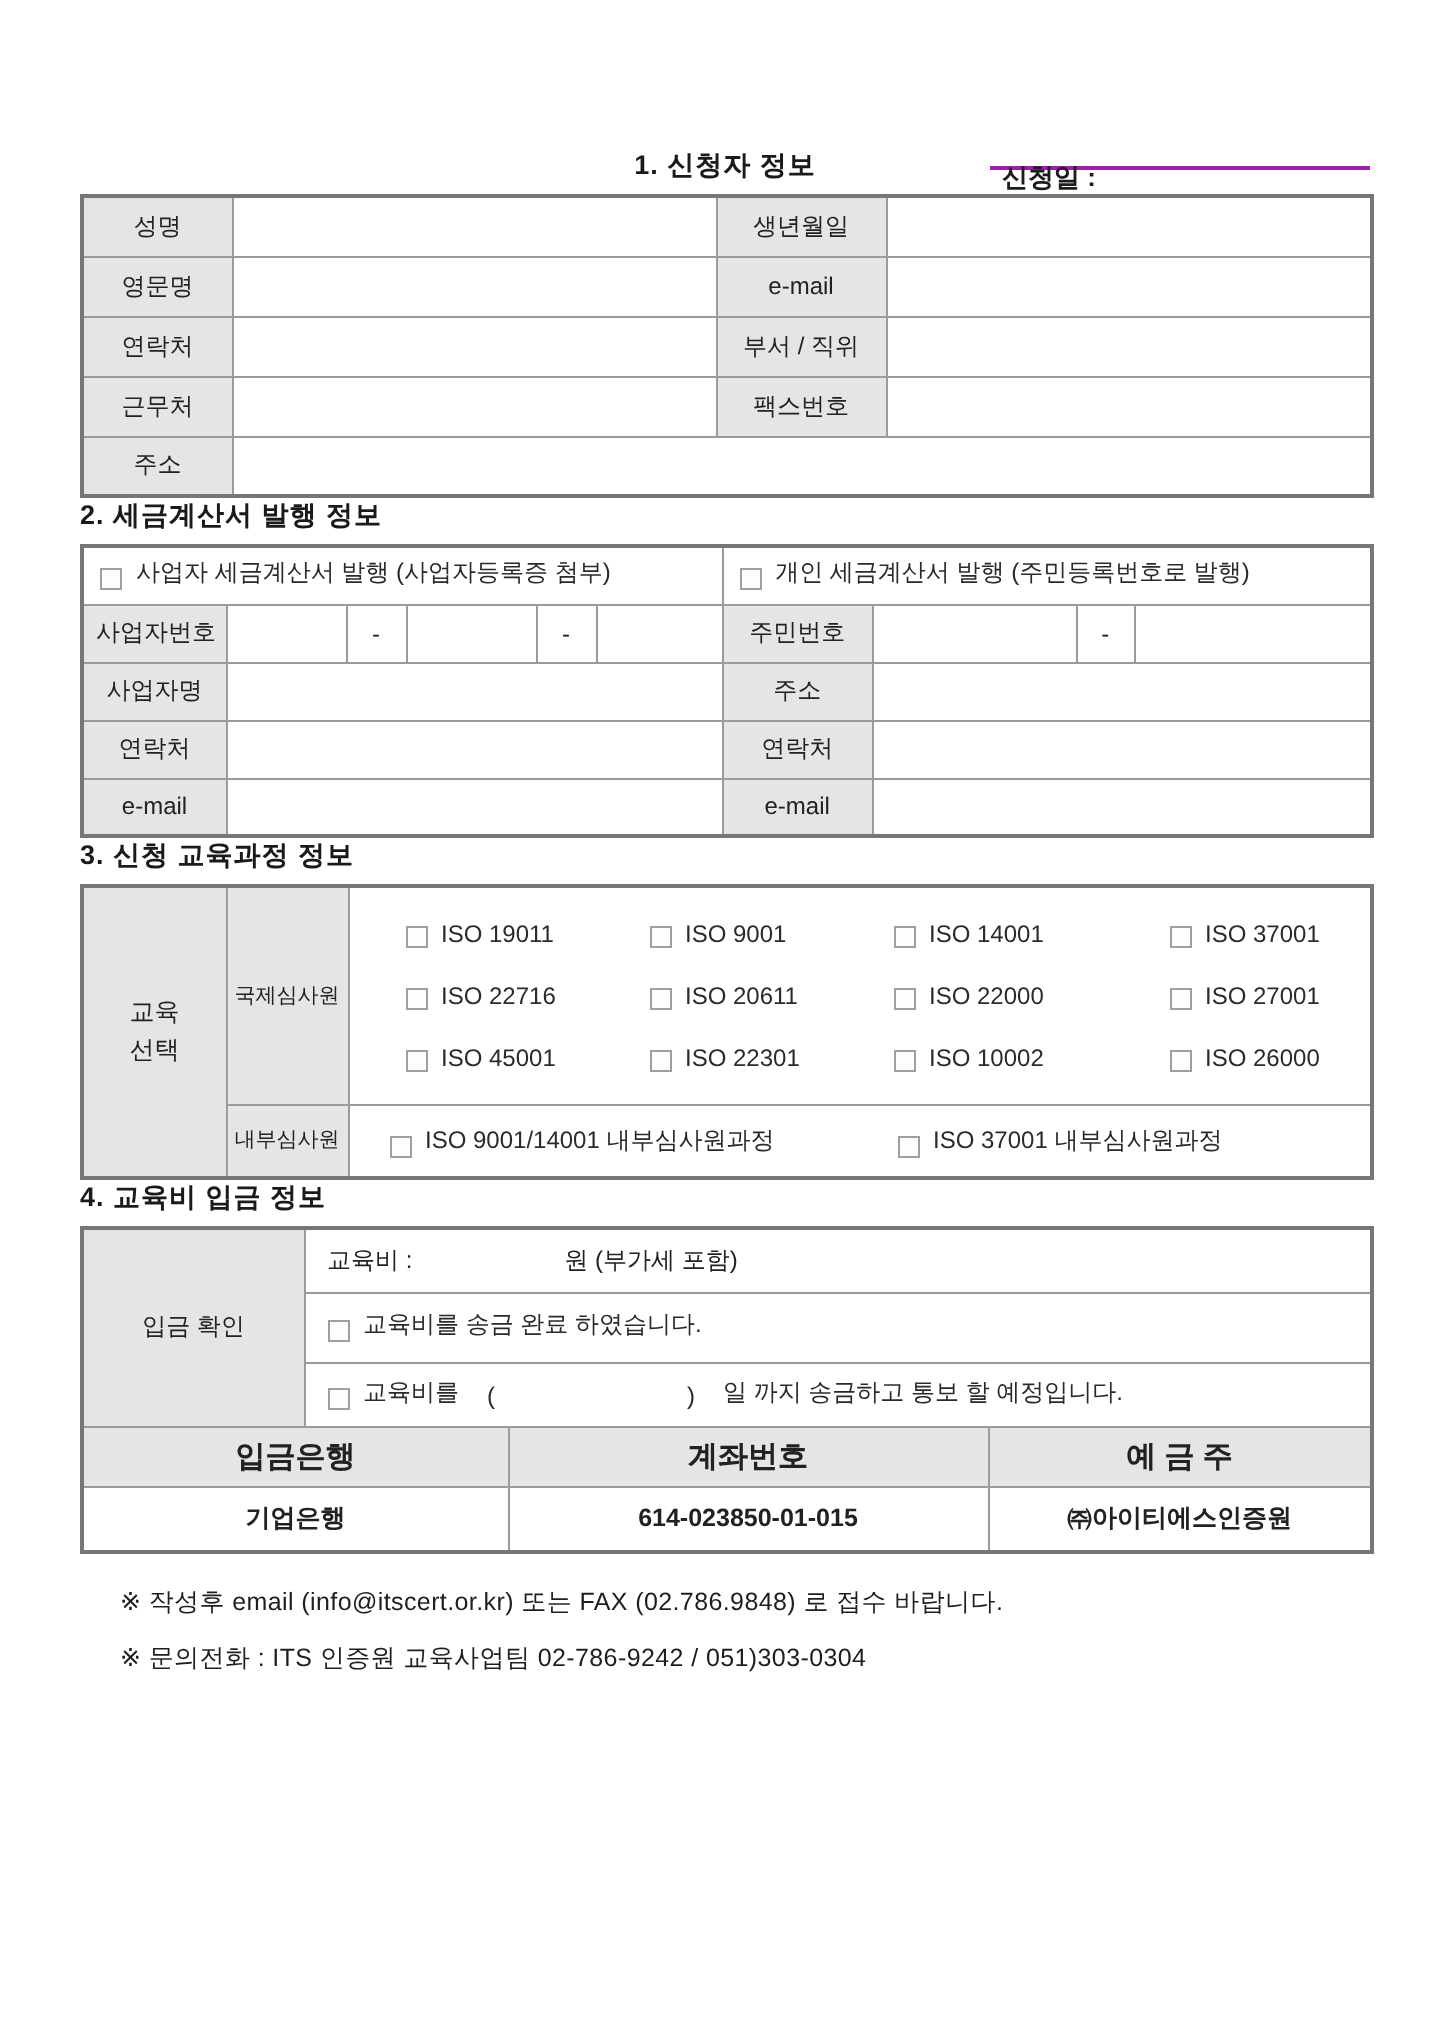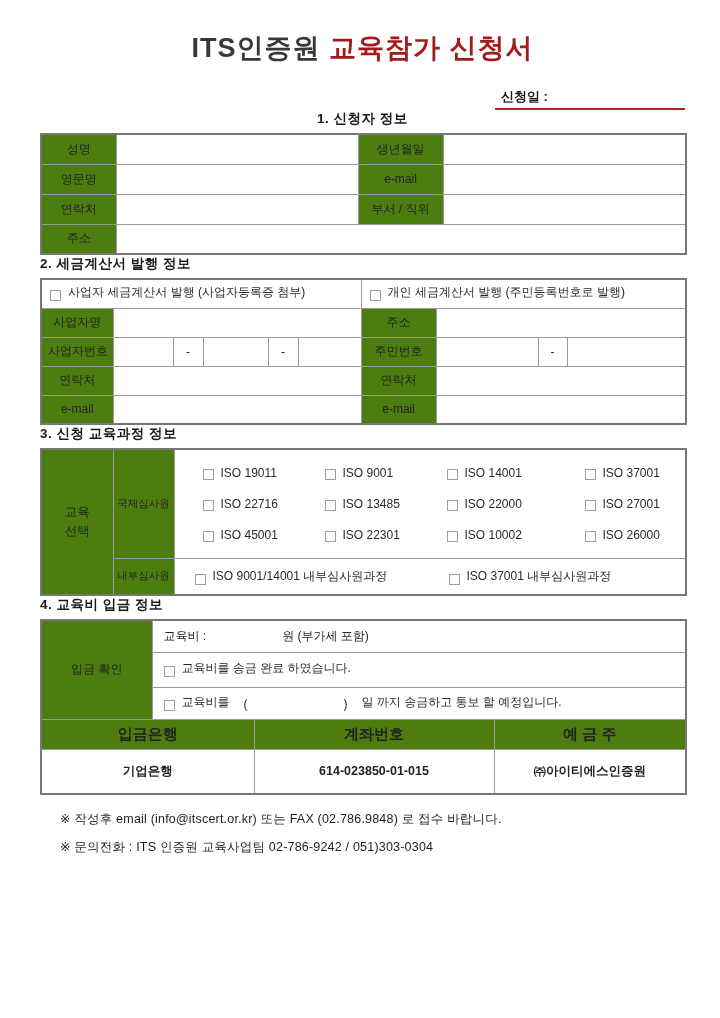--- a/index.html
+++ b/index.html
@@ -30,25 +30,26 @@
   .title .em { color: #a21a1a; }
   
   .date-row {
     margin-top: 18px;
     display: flex;
     justify-content: flex-end;
     height: 26px;
   }
   .date-field {
     width: 190px;
-    border-bottom: 2px solid #b91c1c;
+    border-bottom: 2px solid #a21caf;
     font-size: 13px;
     font-weight: bold;
     color: #1c1c1c;
     padding: 4px 0 3px 6px;
+    margin-top: 28px;
   }
   
   h2.sec {
     font-size: 13.5px;
     font-weight: bold;
     color: #1a1a1a;
     margin: 0 0 5px 0;
     letter-spacing: 0.5px;
   }
   .sec-gap1 { margin-top: 7px; text-align: center; }
@@ -62,21 +63,21 @@
   }
   td, th {
     border: 1px solid #9b9b9b;
     font-size: 12px;
     font-weight: normal;
     color: #222222;
     padding: 0 6px;
     overflow: hidden;
     white-space: nowrap;
   }
-  th { background: #4d7c0f; text-align: center; }
+  th { background: #e5e5e5; text-align: center; }
   td.blank { background: #ffffff; }
   td.dash { text-align: center; padding: 0; }
   .t1 tr { height: 30px; }
   .t2 tr { height: 29px; }
   .t2 .opt-cell { padding-left: 8px; }
   
   .cb {
     display: inline-block;
     width: 11px;
     height: 11px;
@@ -99,21 +100,21 @@
   }
   .row-intl { height: 108px; }
   .row-internal { height: 36px; }
   .internal-flex { display: flex; align-items: center; padding-left: 20px; }
   .internal-flex .first { width: 254px; }
   
   .t4 .r1 { height: 33px; }
   .t4 .r2 { height: 35px; padding-left: 40px; }
   .t4 .r3 { height: 32px; }
   .t4 .rbh { height: 30px; }
-  .t4 .rbv { height: 44px; }
+  .t4 .rbv { height: 32px; }
   .t4 .content { padding-left: 11px; }
   .fee-gap { display: inline-block; width: 76px; }
   .paren-gap { display: inline-block; width: 96px; }
   .small-gap { display: inline-block; width: 14px; }
   .t4 .bank-h { font-weight: bold; font-size: 15px; }
   .t4 .bank-v { font-weight: bold; text-align: center; font-size: 12.5px; background: #ffffff; }
   
   .notes { margin-top: 16px; padding-left: 20px; }
   .notes .note { font-size: 12.5px; color: #1e1e1e; margin-bottom: 11px; letter-spacing: 0.2px; }
   .footer-row {
@@ -125,23 +126,20 @@
     justify-content: space-between;
     font-size: 12.5px;
     color: #1e1e1e;
   }
 </style>
 </head>
 <body>
 
 <div class="page">
 
-  <div class="title">
-    <span>ITS인증원 </span><span class="em">교육참가 신청서</span>
-  </div>
 
   <div class="date-row">
     <div class="date-field">
       <span>신청일 :</span>
     </div>
   </div>
 
   <h2 class="sec sec-gap1">1. 신청자 정보</h2>
   <table class="t1">
     <colgroup>
@@ -160,20 +158,26 @@
     <tr>
       <th>영문명</th>
       <td class="blank"></td>
       <th>e-mail</th>
       <td class="blank"></td>
     </tr>
     <tr>
       <th>연락처</th>
       <td class="blank"></td>
       <th>부서 / 직위</th>
+      <td class="blank"></td>
+    </tr>
+    <tr>
+      <th>근무처</th>
+      <td class="blank"></td>
+      <th>팩스번호</th>
       <td class="blank"></td>
     </tr>
     <tr>
       <th>주소</th>
       <td class="blank" colspan="3"></td>
     </tr>
   </tbody>
     </table>
 
   <h2 class="sec sec-gap">2. 세금계산서 발행 정보</h2>
@@ -199,36 +203,36 @@
             </span>
       </td>
       <td class="opt-cell" colspan="4">
         <span class="cbi">
               <span class="cb"></span>
               <span>개인 세금계산서 발행 (주민등록번호로 발행)</span>
             </span>
       </td>
     </tr>
     <tr>
+      <th>사업자번호</th>
+      <td class="blank"></td>
+      <td class="dash">-</td>
+      <td class="blank"></td>
+      <td class="dash">-</td>
+      <td class="blank"></td>
+      <th>주민번호</th>
+      <td class="blank"></td>
+      <td class="dash">-</td>
+      <td class="blank"></td>
+    </tr>
+    <tr>
       <th>사업자명</th>
       <td class="blank" colspan="5"></td>
       <th>주소</th>
       <td class="blank" colspan="3"></td>
-    </tr>
-    <tr>
-      <th>사업자번호</th>
-      <td class="blank"></td>
-      <td class="dash">-</td>
-      <td class="blank"></td>
-      <td class="dash">-</td>
-      <td class="blank"></td>
-      <th>주민번호</th>
-      <td class="blank"></td>
-      <td class="dash">-</td>
-      <td class="blank"></td>
     </tr>
     <tr>
       <th>연락처</th>
       <td class="blank" colspan="5"></td>
       <th>연락처</th>
       <td class="blank" colspan="3"></td>
     </tr>
     <tr>
       <th>e-mail</th>
       <td class="blank" colspan="5"></td>
@@ -269,21 +273,21 @@
           <span class="cbi">
                 <span class="cb"></span>
                 <span>ISO 37001</span>
               </span>
           <span class="cbi">
                 <span class="cb"></span>
                 <span>ISO 22716</span>
               </span>
           <span class="cbi">
                 <span class="cb"></span>
-                <span>ISO 13485</span>
+                <span>ISO 20611</span>
               </span>
           <span class="cbi">
                 <span class="cb"></span>
                 <span>ISO 22000</span>
               </span>
           <span class="cbi">
                 <span class="cb"></span>
                 <span>ISO 27001</span>
               </span>
           <span class="cbi">

